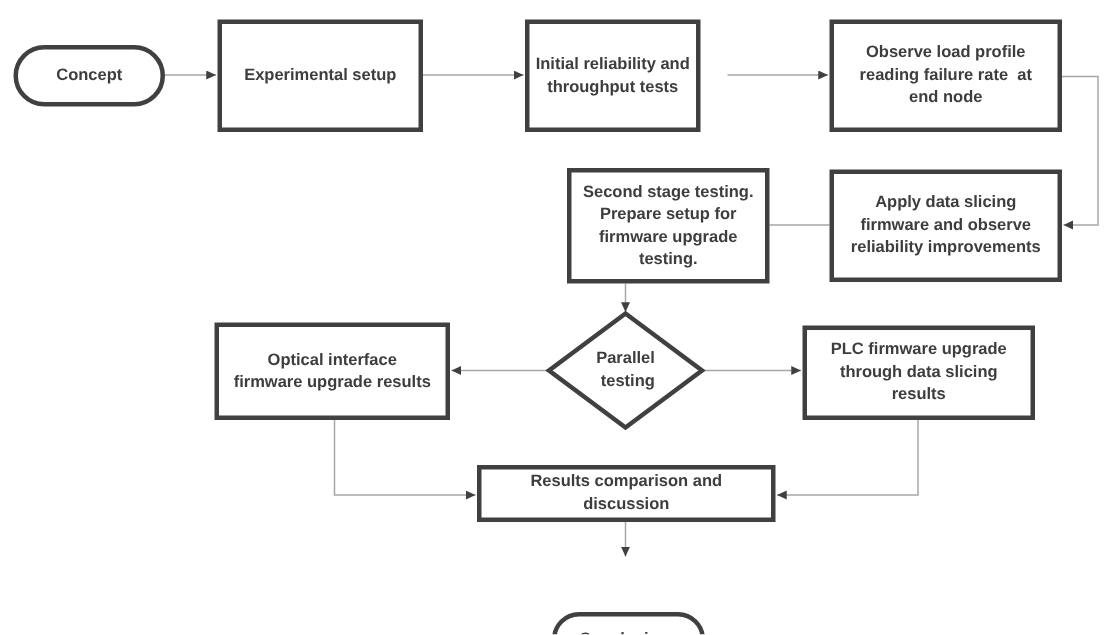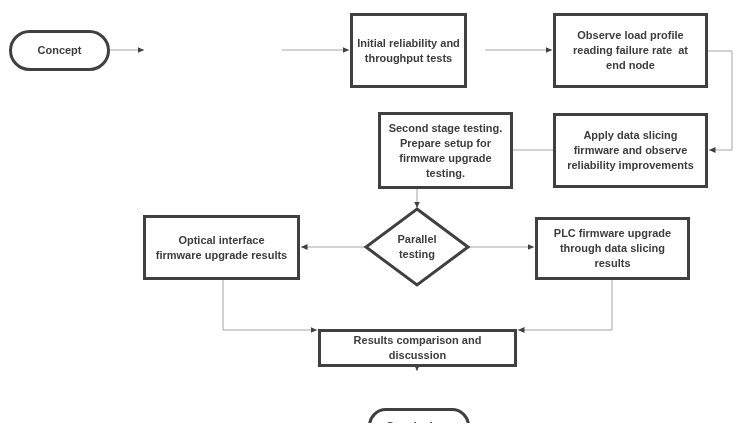--- a/index.html
+++ b/index.html
@@ -28,21 +28,21 @@
     display:flex;align-items:center;justify-content:center;
     text-align:center;
     font-size:11px;font-weight:bold;line-height:15px;
     color:var(--text);
     white-space:pre;
   }
   .stadium{border-radius:21px;justify-content:center;}
   .label-only{
     position:absolute;z-index:3;
     display:flex;align-items:center;justify-content:center;
-    text-align:center;
+    text-align:right;
     font-size:11px;font-weight:bold;line-height:15px;
     color:var(--text);
     white-space:pre;
     background:transparent;border:none;
   }
 </style>
 </head>
 <body>
 
 <div class="canvas">
@@ -66,20 +66,23 @@
     <polyline points="612,280 612,330 518,330" marker-end="url(#arrow)"></polyline>
     <polyline points="417,348 417,371" marker-end="url(#arrow)"></polyline>
 
     <polygon class="diamond" points="417,209 468,247 417,285 366,247"></polygon>
   </svg>
 
   <div class="node stadium" style="left:9px;top:30px;width:101px;height:41px;">
     <span>Concept</span>
   </div>
 
+  <div class="node" style="left:145px;top:13px;width:137px;height:75px;">
+    <span>Experimental setup</span>
+  </div>
 
   <div class="node" style="left:350px;top:13px;width:117px;height:75px;">
     <span>Initial reliability and
 throughput tests</span>
   </div>
 
   <div class="node" style="left:553px;top:113px;width:155px;height:75px;">
     <span>Apply data slicing
 firmware and observe
 reliability improvements</span>
@@ -107,21 +110,21 @@
     <span>PLC firmware upgrade
 through data slicing
 results</span>
   </div>
 
   <div class="node" style="left:143px;top:215px;width:157px;height:65px;">
     <span>Optical interface
 firmware upgrade results</span>
   </div>
 
-  <div class="node" style="left:318px;top:310px;width:199px;height:38px;margin-top:19px;">
+  <div class="node" style="left:318px;top:310px;width:199px;height:38px;">
     <span>Results comparison and
 discussion</span>
   </div>
 
   <div class="node stadium" style="left:368px;top:372px;width:102px;height:37px;border-radius:18px;margin-top:36px;">
     <span>Conclusions</span>
   </div>
 
 </div>
 

